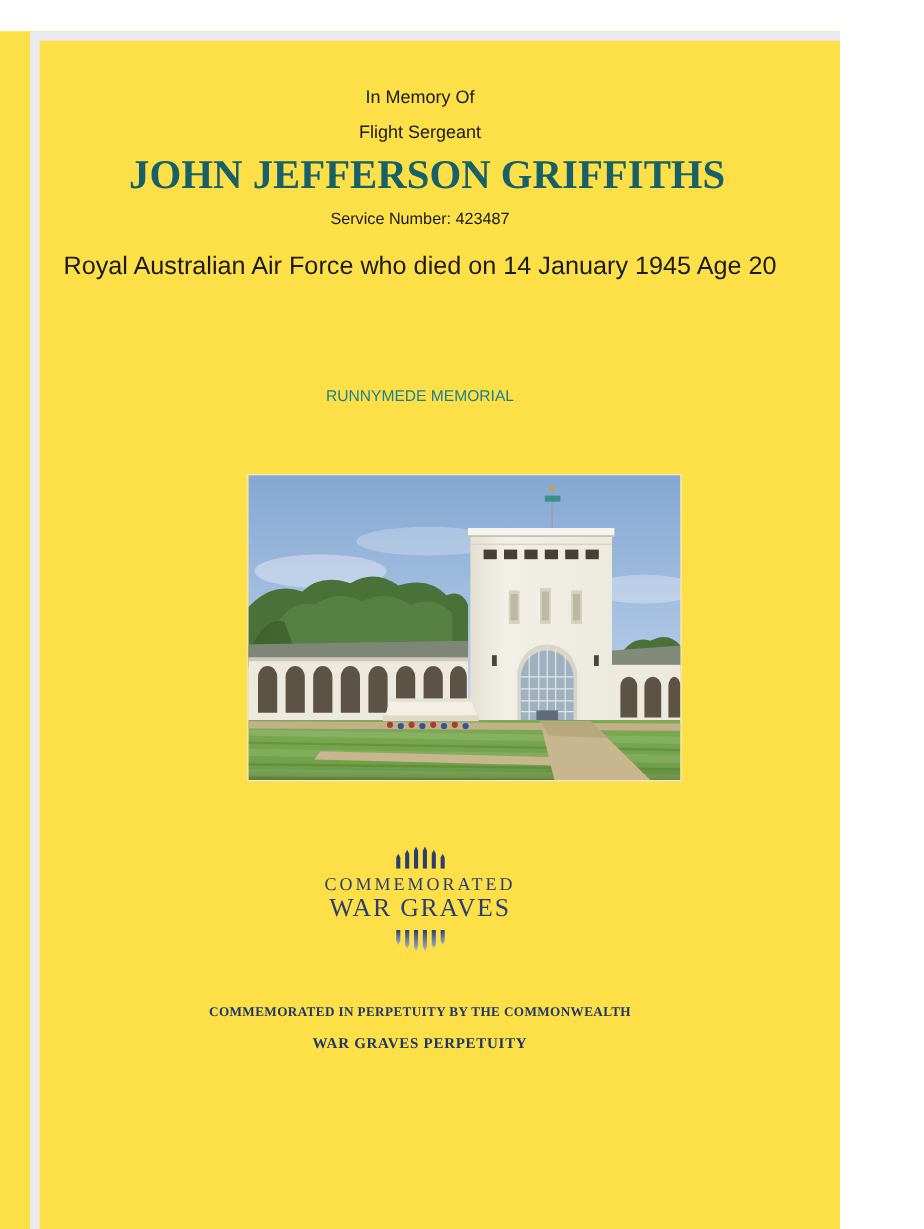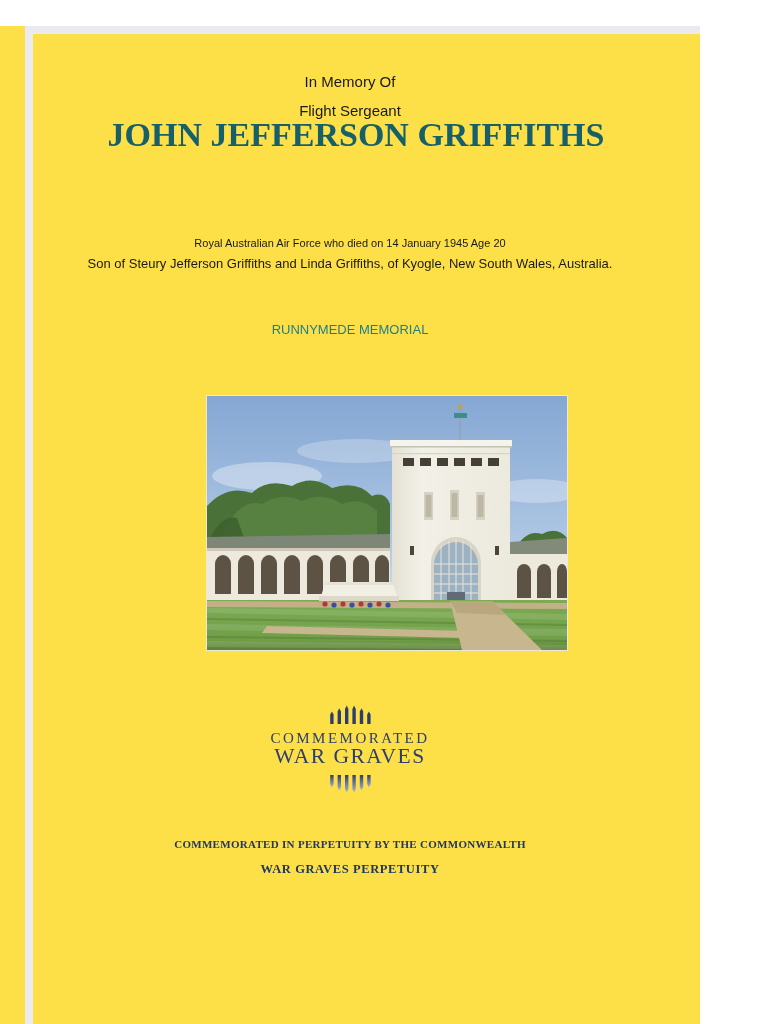--- a/index.html
+++ b/index.html
@@ -7,24 +7,24 @@
     position:relative;width:700px;height:1024px;background:#fde047;overflow:hidden;
     font-family:"Liberation Sans","DejaVu Sans",sans-serif;color:#1a1a1a;margin-top:26px;
   }
   .frame{
     position:absolute;left:25px;top:0px;width:704px;height:1001px;
     border:8px solid #e9ebf1;pointer-events:none;
   }
   .cline{position:absolute;left:0;right:0;text-align:center;line-height:1.25;white-space:nowrap;}
   .t-memory   {top:47px;  font-size:15px;}
   .t-rank     {top:76px;  font-size:15px;text-align:center;}
-  .t-name     {top:88px; font-size:34px; font-weight:bold;
+  .t-name     {top:100px; font-size:34px; font-weight:bold;
                font-family:"Liberation Serif","DejaVu Serif",serif; color:#17606a;padding-left:12px;}
   .t-service  {top:149px; font-size:13.5px;}
-  .t-died     {top:211px; font-size:11px;}
+  .t-died     {top:183px; font-size:21px;}
   .t-family   {top:230px; font-size:13px;}
   .t-remember {top:266px; font-size:16.5px;}
   .t-memorial {top:296px; font-size:13px; color:#1b7f8c;}
   .t-panel    {top:326px; font-size:13px;}
   .photo{
     position:absolute;left:206px;top:369px;width:360px;height:254px;
     border:1px solid #eee8da;box-sizing:content-box;
   }
   .logo-bars{position:absolute;left:0;right:0;text-align:center;}
   .bars-top{top:679px;}
@@ -39,22 +39,22 @@
 </head>
 <body>
 
 <div class="page">
 
   <div class="frame"></div>
 
   <div class="cline t-memory">In Memory Of</div>
   <div class="cline t-rank">Flight Sergeant</div>
   <div class="cline t-name">JOHN JEFFERSON GRIFFITHS</div>
+  <div class="cline t-service">Service Number: 423487</div>
   <div class="cline t-died">Royal Australian Air Force who died on 14 January 1945 Age 20</div>
-  <div class="cline t-family">Son of Steury Jefferson Griffiths and Linda Griffiths, of Kyogle, New South Wales, Australia.</div>
   <div class="cline t-memorial">RUNNYMEDE MEMORIAL</div>
 
   <div class="photo">
     <svg width="360" height="254" viewBox="0 0 360 254" xmlns="http://www.w3.org/2000/svg">
       <defs>
         <linearGradient id="sky" x1="0" y1="0" x2="0" y2="1">
           <stop offset="0" stop-color="#84a7d3"></stop>
           <stop offset="0.7" stop-color="#aec6e4"></stop>
           <stop offset="1" stop-color="#cfdeee"></stop>
         </linearGradient>

